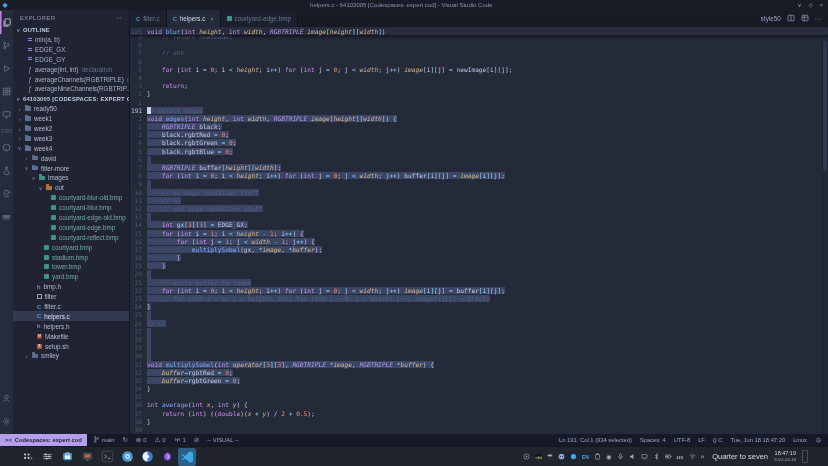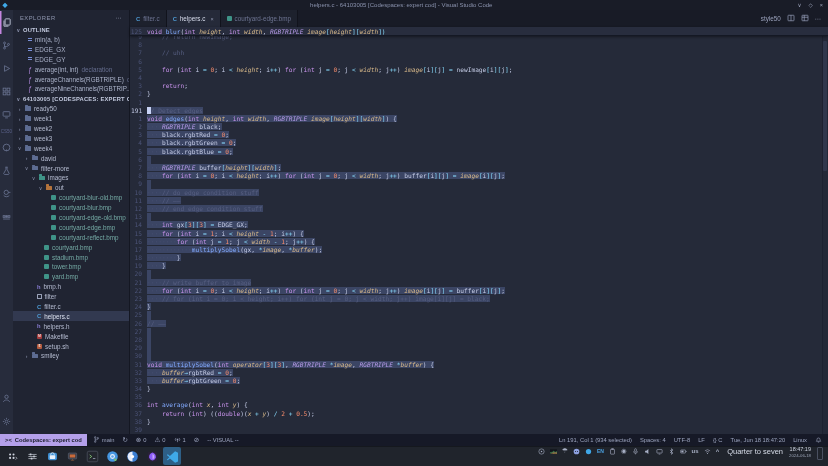--- a/index.html
+++ b/index.html
@@ -77,21 +77,21 @@
 
   
   .statusbar{height:12px;background:#161927;display:flex;align-items:center;font-size:5.8px;color:#9ba3bd;overflow:hidden}
   .remote{background:#b4a0ea;color:#1c1e2c;height:100%;display:flex;align-items:center;padding:0 5px;gap:3px;flex:none;font-weight:bold}
   .sb-left{display:flex;align-items:center;gap:8px;margin-left:6px;white-space:nowrap}
   .sb-right{display:flex;align-items:center;gap:8px;margin-left:auto;padding-right:6px;white-space:nowrap}
   .sb-item{display:flex;align-items:center;gap:2px}
   .sb-item svg{width:7px;height:7px}
 
   
-  .taskbar{height:20px;background:#20242c;border-top:1px solid #15181e;display:flex;align-items:flex-start;padding:0 3px;gap:2px}
+  .taskbar{height:20px;background:#20242c;border-top:1px solid #15181e;display:flex;align-items:center;padding:0 18px;gap:2px}
   .app{width:18px;height:18px;display:flex;align-items:center;justify-content:center;border-radius:2px;flex:none}
   .app.active{background:#2e5f86}
   .tray{margin-left:auto;display:flex;align-items:center;gap:5px;color:#a7afc4;font-size:6px}
   .tray .txt{font-weight:bold}
   .tray .en{color:#4ba3e3;font-size:5px;font-weight:bold}
   .fuzzy{font-size:7.5px;color:#d5dae6;margin:0 4px 0 6px}
   .clockblk{text-align:right;color:#cdd3e0;font-size:5.5px;line-height:5.8px}
   .clock-date{font-size:4.3px;color:#9aa3b5}
   .show-desktop{width:6px;height:13px;border:1px solid #4a5060;border-radius:1px;margin:0 2px 0 4px}
 </style>

